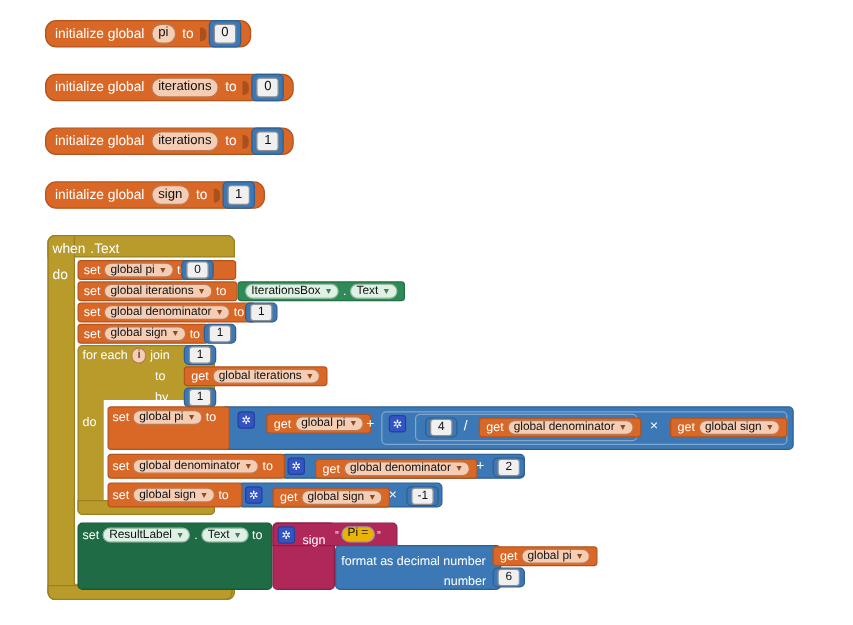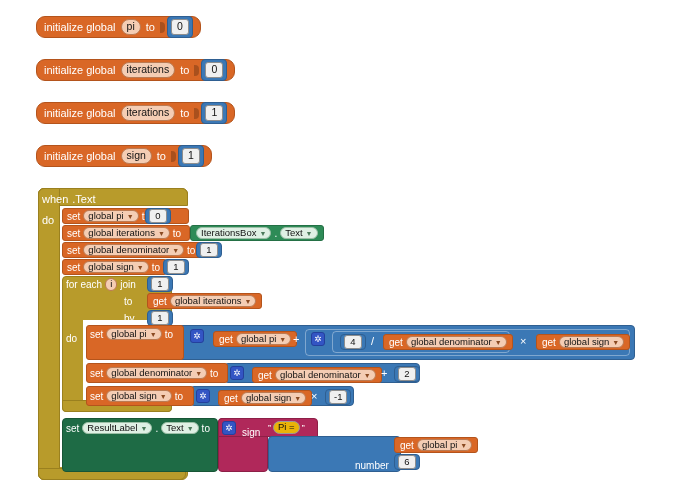--- a/index.html
+++ b/index.html
@@ -380,20 +380,23 @@
 
   <div class="blk" style="left:268px;top:420px;height:15px;display:flex;align-items:center;gap:2px;">
     <span class="lbl" style="font-size:9px;">”</span>
     <span class="pill pill-gray" style="font-size:9.5px;padding:0px 4px 1px 4px;">
       <span>Pi =</span>
     </span>
     <span class="lbl" style="font-size:9px;">”</span>
   </div>
 
   <div class="blk c-math" style="left:268px;top:436px;width:133px;height:36px;border-radius:4px;"></div>
+  <div class="blk" style="left:273px;top:439px;height:14px;">
+    <span class="lbl" style="font-size:10px;">format as decimal number</span>
+  </div>
   <div class="blk c-var" style="left:394px;top:437px;height:16px;border-radius:3px;display:flex;align-items:center;gap:3px;padding:0 5px;">
     <span class="lbl" style="font-size:10px;">get</span>
     <span class="pill" style="font-size:9.5px;padding:0px 4px 1px 4px;">
       <span>global pi</span>
       <span class="caret">▼</span>
     </span>
   </div>
   <div class="blk" style="left:355px;top:455px;height:14px;">
     <span class="lbl" style="font-size:10px;">number</span>
   </div>

